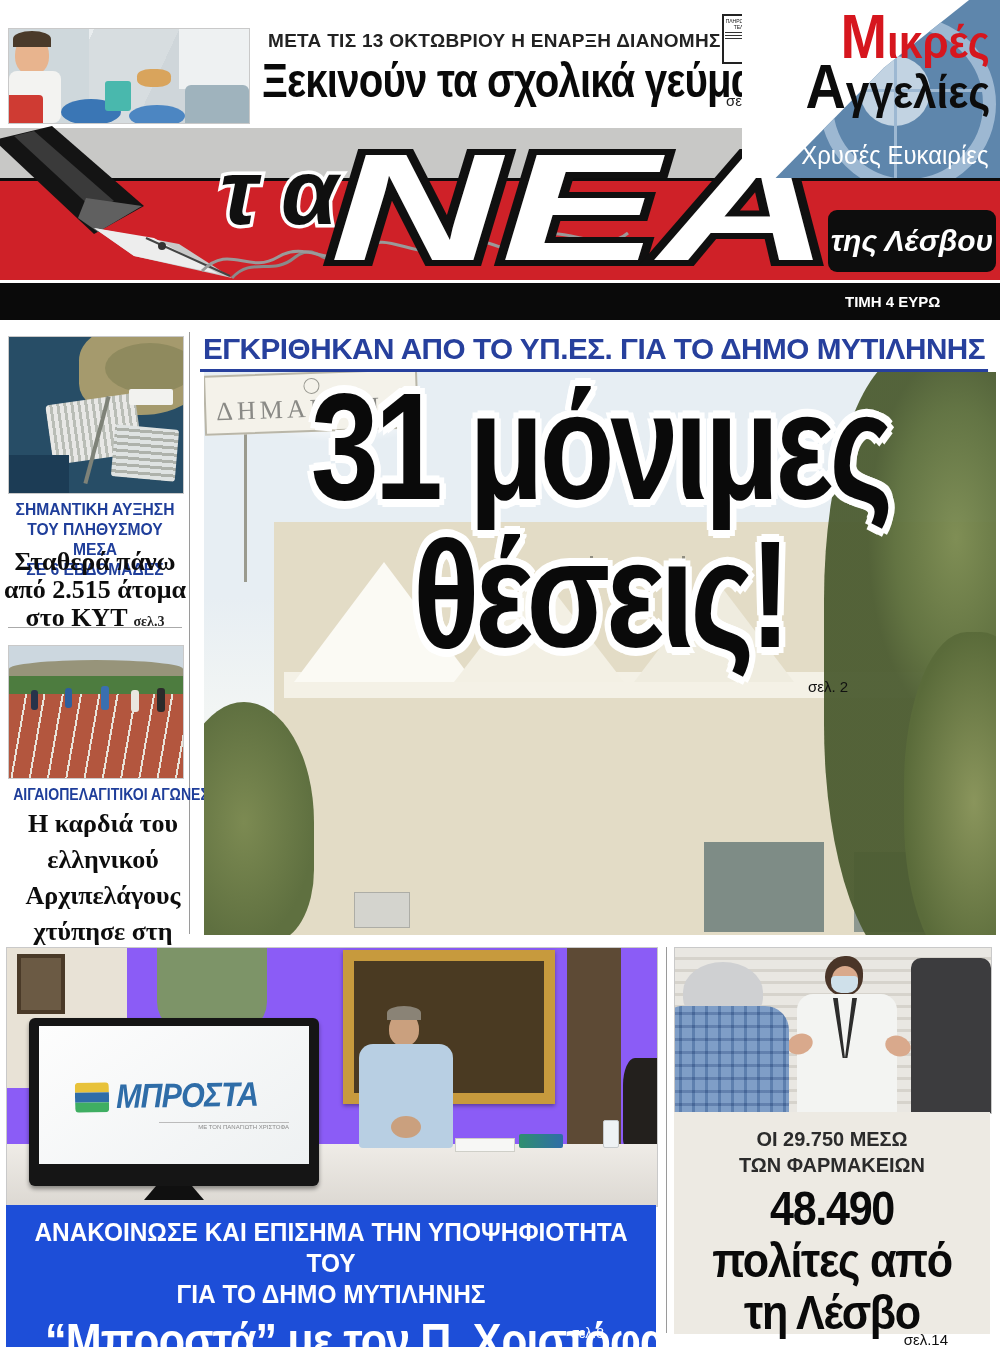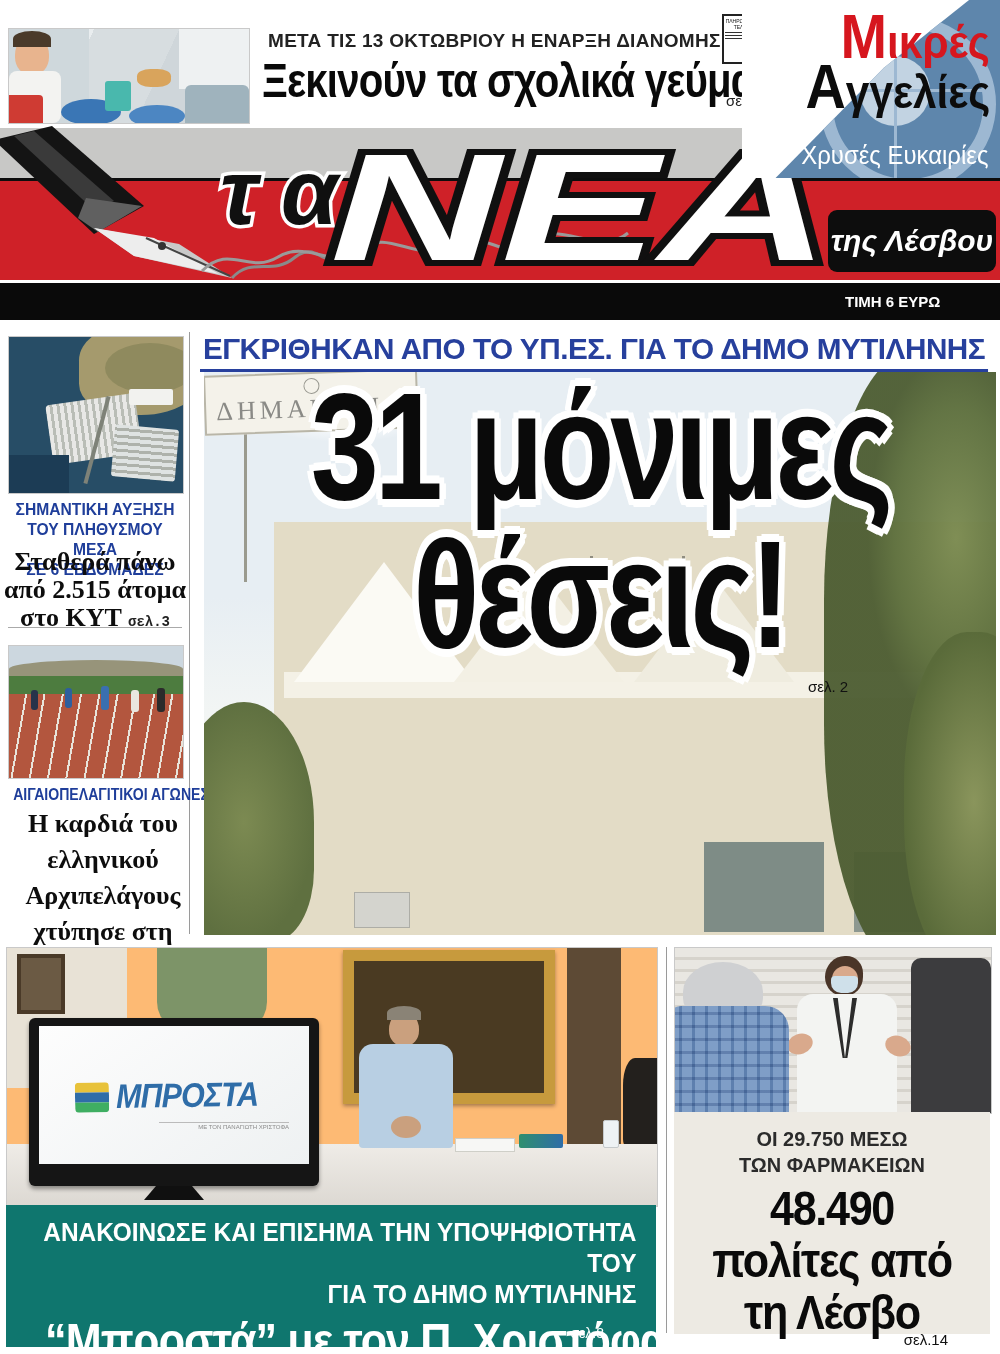--- a/index.html
+++ b/index.html
@@ -56,21 +56,21 @@
   .info-bar{left:0;top:283px;width:1000px;height:37px;background:#0a0a0a;}
   .info-bar span{position:absolute;top:10px;color:#fff;font-size:15px;font-weight:bold;white-space:nowrap;}
 
   
   .side-divider{left:189px;top:332px;width:1px;height:602px;background:#9a9a9a;}
   .ph-aerial{left:8px;top:336px;width:174px;height:156px;background:#274d66;}
   .side-kicker{left:4px;top:500px;width:182px;text-align:center;font-size:17px;font-weight:bold;
                color:#1f3e9a;line-height:20px;transform:scaleX(.92);transform-origin:center top;}
   .side-head{left:2px;top:548px;width:186px;text-align:center;font-family:"Liberation Serif",serif;
              font-size:26px;font-weight:bold;color:#0d0d0d;line-height:28px;}
-  .side-ref{font-size:14px;color:#222;font-family:Liberation Mono, monospace;}
+  .side-ref{font-size:14px;color:#222;font-family:Liberation Serif, serif;}
   .side-rule{left:8px;top:627px;width:174px;height:1px;background:#aaa;}
   .ph-track{left:8px;top:645px;width:174px;height:132px;background:#b3563e;}
   .side-kicker2{left:2px;top:786px;width:186px;text-align:center;font-size:16px;font-weight:bold;
                 color:#1f3e9a;transform:scaleX(.88);transform-origin:center top;}
   .side-head2{left:10px;top:806px;width:186px;text-align:center;font-family:"Liberation Serif",serif;
               font-size:26px;font-weight:bold;color:#0d0d0d;line-height:36px;}
 
   
   .lead-kicker{left:200px;top:332px;width:796px;text-align:center;font-size:30px;font-weight:bold;
                color:#27409d;border-bottom:3px solid #27409d;padding-bottom:3px;
@@ -85,32 +85,32 @@
              font-size:153px;line-height:148px;letter-spacing:-5px;
              transform:scaleX(.8);transform-origin:center top;
              text-shadow:-6px -6px 0 #fff,6px -6px 0 #fff,-6px 6px 0 #fff,6px 6px 0 #fff,
                          -8px 0 0 #fff,8px 0 0 #fff,0 -8px 0 #fff,0 8px 0 #fff;}
   .lead-ref{left:808px;top:678px;font-size:15px;color:#111;}
   .lead-strip{left:204px;top:800px;width:792px;height:92px;background:#f2f2f1;padding:8px 14px 0 12px;box-sizing:border-box;}
   .lead-sum{font-size:22px;line-height:28px;color:#414141;transform:scaleX(.97);transform-origin:left top;width:103%;}
   .lead-check{color:#cc1a1a;font-weight:bold;margin-right:6px;}
 
   
-  .ph-interior{left:6px;top:947px;width:650px;height:258px;background:#fdba74;}
+  .ph-interior{left:6px;top:947px;width:650px;height:258px;background:#8b5cf6;}
   .tv{position:absolute;left:22px;top:70px;width:290px;height:168px;background:#151515;border-radius:6px;
       box-shadow:0 3px 4px rgba(0,0,0,.4);}
   .tv-screen{position:absolute;left:10px;top:8px;width:270px;height:138px;background:linear-gradient(145deg,#fdfdfd,#eef1f2);
              display:flex;align-items:center;justify-content:center;}
   .tv-logo-row{display:flex;align-items:center;gap:7px;transform:rotate(-1deg);}
   .wave-icon{width:34px;height:30px;border-radius:4px;overflow:hidden;display:flex;flex-direction:column;}
   .wave-icon i{display:block;flex:1;}
   .tv-logo-text{font-size:34px;font-weight:bold;font-style:italic;color:#2f6da8;letter-spacing:-1px;
                 transform:scaleX(.9);transform-origin:left center;}
   .tv-tagline{position:absolute;left:120px;top:96px;font-size:6px;color:#8a8a8a;border-top:1px solid #bbb;padding-top:1px;width:130px;text-align:right;}
-  .blue-box{left:6px;top:1205px;width:650px;height:142px;background:#0f766e;text-align:right;color:#fff;}
+  .blue-box{left:6px;top:1205px;width:650px;height:142px;background:#1d4ed8;text-align:center;color:#fff;}
   .bb-k1{margin-top:12px;font-size:26px;font-weight:bold;transform:scaleX(.94);transform-origin:center top;}
   .bb-k2{font-size:26px;font-weight:bold;transform:scaleX(.94);transform-origin:center top;}
   .bb-head{margin-top:2px;font-size:49px;font-weight:bold;letter-spacing:-1px;
            transform:scaleX(.88);transform-origin:center top;white-space:nowrap;}
   .bb-ref{position:absolute;right:52px;bottom:6px;font-size:14px;color:#fff;}
 
   
   .bot-divider{left:666px;top:947px;width:1px;height:386px;background:#9a9a9a;}
   .ph-doctor{left:674px;top:947px;width:316px;height:165px;
              background:repeating-linear-gradient(180deg,#e9e7e2 0 9px,#d6d3cc 9px 12px);}
@@ -203,21 +203,21 @@
       <div class="cls-disk"></div>
       <div class="cls-hline"></div>
       <div class="cls-vline"></div>
     </div>
     <div class="cls-word cls-word1">Μικρές</div>
     <div class="cls-word cls-word2">Αγγελίες</div>
     <div class="cls-sub">Χρυσές Ευκαιρίες</div>
   </div>
 
   <div class="abs info-bar">
-    <span style="left:845px;">ΤΙΜΗ 6 ΕΥΡΩ</span>
+    <span style="left:845px;">ΤΙΜΗ 4 ΕΥΡΩ</span>
   </div>
 
   <div class="abs side-divider"></div>
 
   <div class="abs ph-aerial photo-frame">
     <i class="sm" style="left:70px;top:-12px;width:130px;height:90px;background:#a59a6d;border-radius:45% 55% 60% 40%;"></i>
     <i class="sm" style="left:96px;top:6px;width:90px;height:50px;background:#8f8a5e;border-radius:50%;"></i>
     <i class="sm" style="left:40px;top:62px;width:90px;height:60px;background:repeating-linear-gradient(90deg,#e8e8e6 0 4px,#b9bdb6 4px 7px);border-radius:4px;transform:rotate(-8deg);"></i>
     <i class="sm" style="left:104px;top:90px;width:64px;height:52px;background:repeating-linear-gradient(0deg,#dfe3e2 0 4px,#aeb2ab 4px 7px);border-radius:3px;transform:rotate(5deg);"></i>
     <i class="sm" style="left:120px;top:52px;width:44px;height:16px;background:#f2f2ef;border-radius:2px;"></i>

